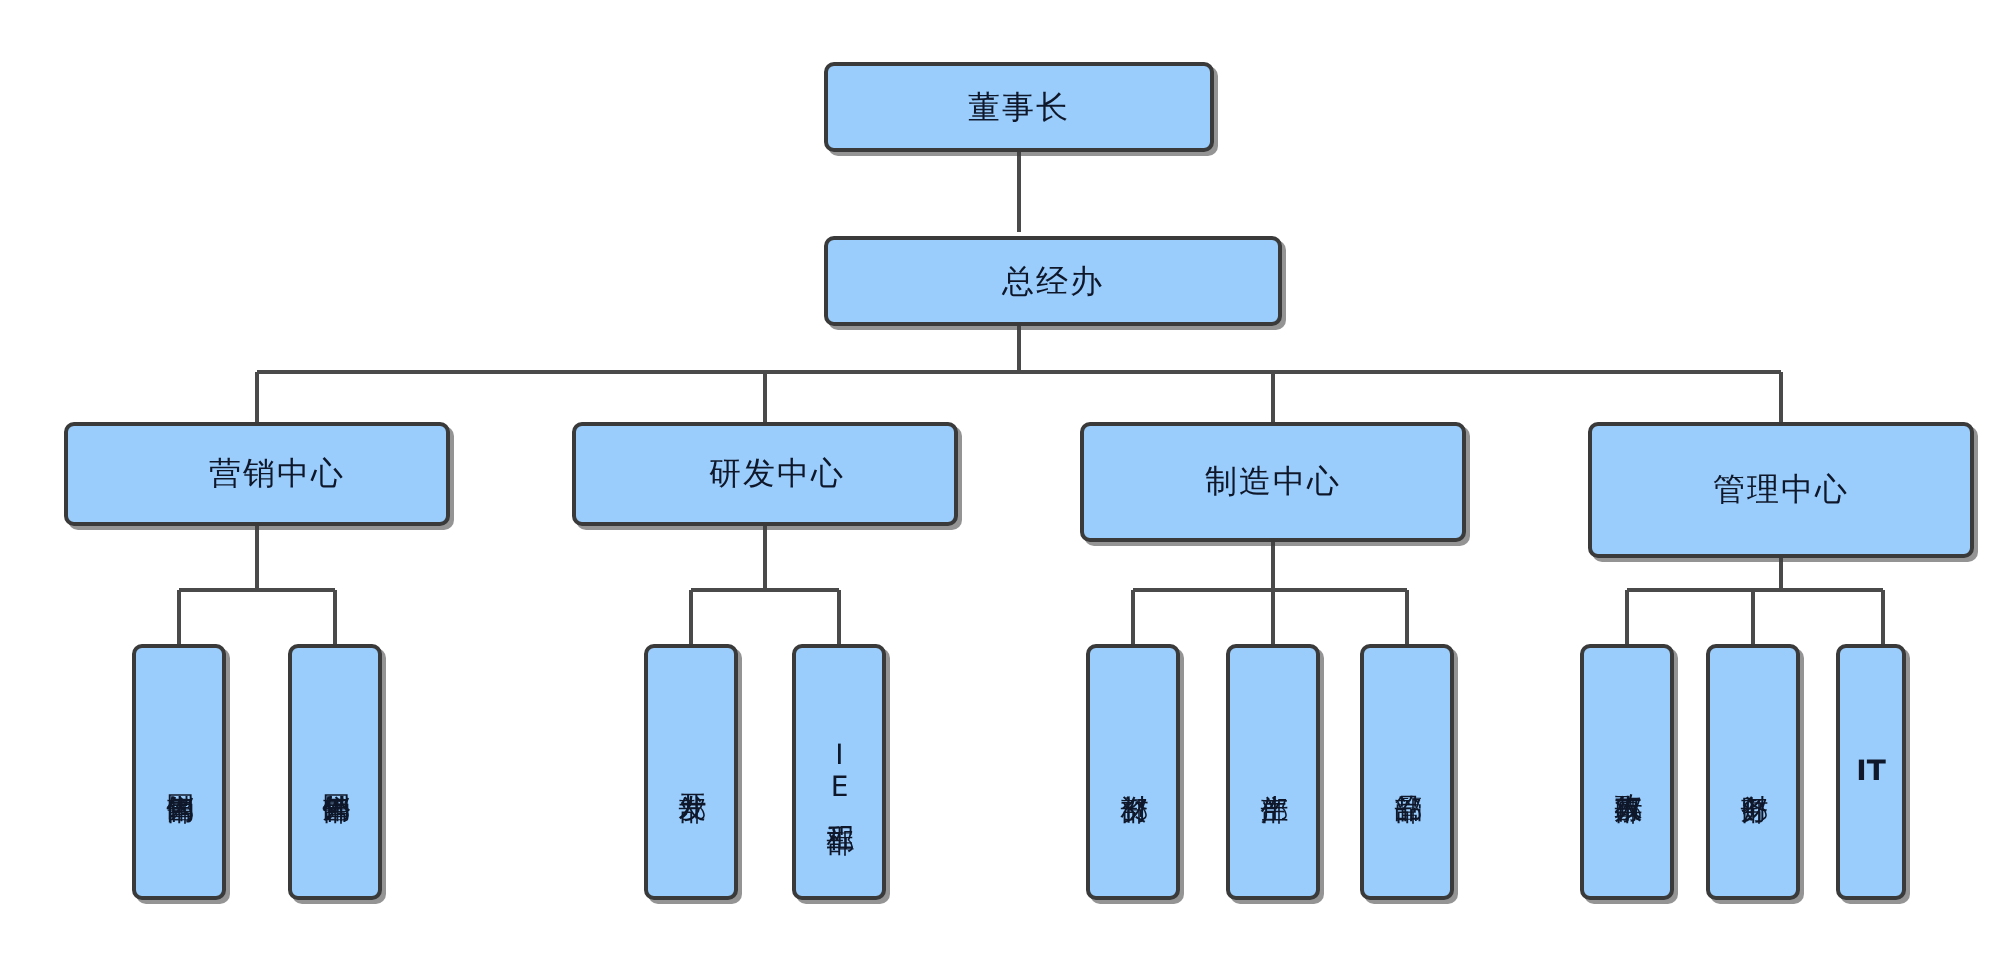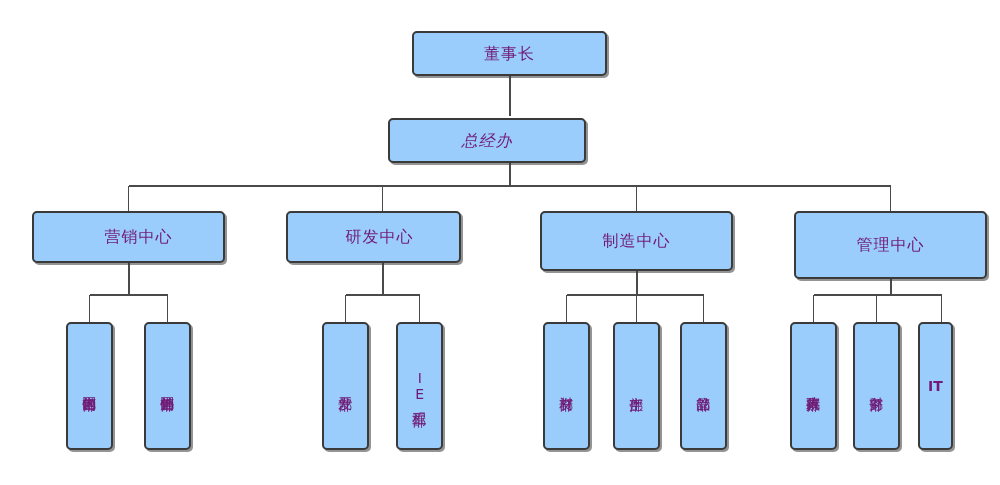--- a/index.html
+++ b/index.html
@@ -33,21 +33,21 @@
     display: flex;
     align-items: center;
     justify-content: center;
     color: #2b2b2b;
     z-index: 2;
   }
   .node-label {
     font-size: 15px;
     line-height: 1.25;
     letter-spacing: 1px;
-    color: #701a75;
+    color: #0f172a;
     text-align: right;
     white-space: nowrap;
   }
   .node.horizontal .node-label {
     font-size: 16px;
   }
   .node.vertical .node-label {
     font-size: 14px;
     letter-spacing: 0;
     writing-mode: vertical-rl;
@@ -106,29 +106,29 @@
       <path d="M813.5,295 L813.5,322"></path>
       <path d="M876.5,295 L876.5,322"></path>
       <path d="M941.5,295 L941.5,322"></path>
     </g>
   </svg>
 
   <div class="node horizontal" style="left:412px; top:31px; width:195px; height:45px;">
     <span class="node-label">董事长</span>
   </div>
 
-  <div class="node horizontal" style="left:388px; top:118px; width:198px; height:45px;font-style:italic;">
+  <div class="node horizontal" style="left:412px; top:118px; width:229px; height:45px;">
     <span class="node-label">总经办</span>
   </div>
 
   <div class="node horizontal" style="left:32px; top:211px; width:193px; height:52px;padding-left:20px;">
     <span class="node-label">营销中心</span>
   </div>
 
-  <div class="node horizontal" style="left:286px; top:211px; width:175px; height:52px;padding-left:12px;">
+  <div class="node horizontal" style="left:286px; top:211px; width:193px; height:52px;padding-left:12px;">
     <span class="node-label">研发中心</span>
   </div>
 
   <div class="node horizontal" style="left:540px; top:211px; width:193px; height:60px;">
     <span class="node-label">制造中心</span>
   </div>
 
   <div class="node horizontal" style="left:794px; top:211px; width:193px; height:68px;">
     <span class="node-label">管理中心</span>
   </div>

